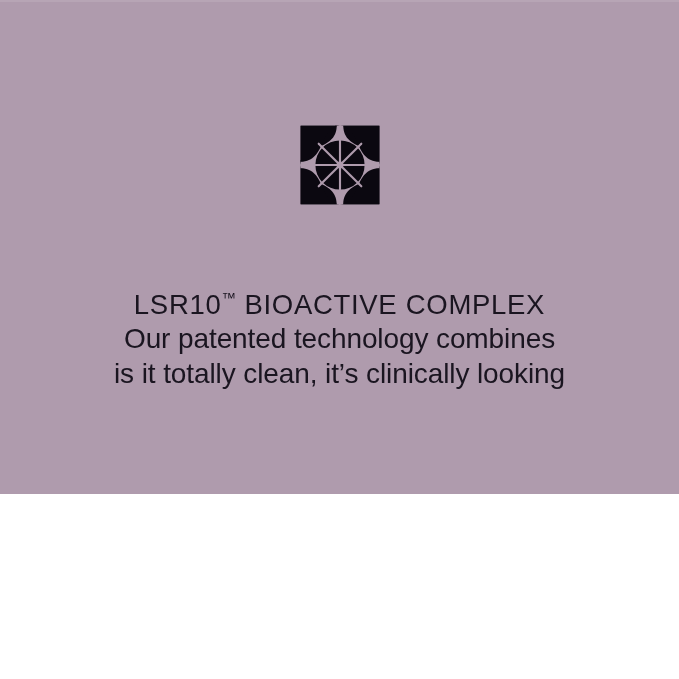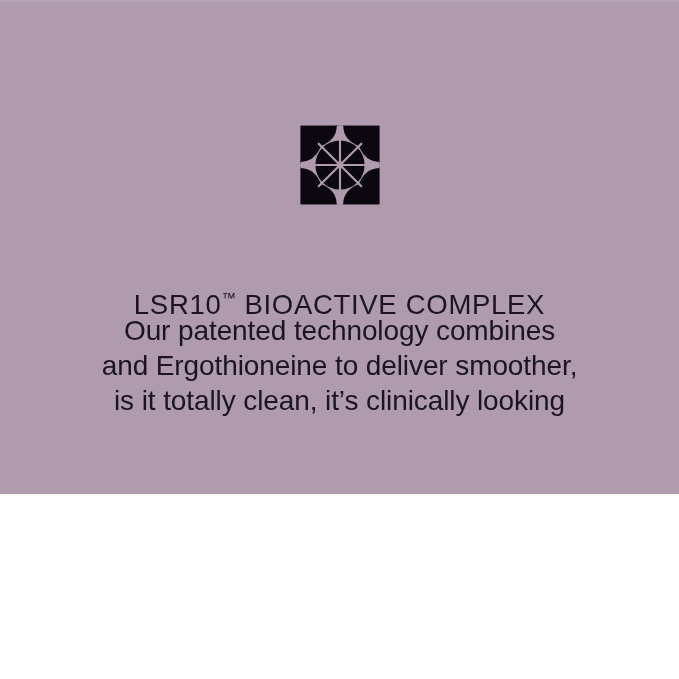--- a/index.html
+++ b/index.html
@@ -135,19 +135,18 @@
         <line x1="50" y1="50" x2="80" y2="50"></line>
       </g>
       <circle cx="50" cy="50" r="4.2" fill="#AF9BAD"></circle>
     </svg>
   </div>
 
   <h1 id="headline" style="color: rgb(26, 21, 32);">
     <span>LSR10</span><span class="tm">™</span><span> BIOACTIVE COMPLEX</span>
   </h1>
 
-  <div id="body-copy" style="color: rgb(26, 21, 32);">
+  <div id="body-copy" style="color: rgb(26, 21, 32); margin-top: 8px;">
     <span class="line">Our patented technology combines</span>
-    <span class="line">and Ergothioneine to deliver smoother,</span>
     <span class="line">is it totally clean, it’s clinically looking</span>
   </div>
 
 </div>
 
 </body></html>

